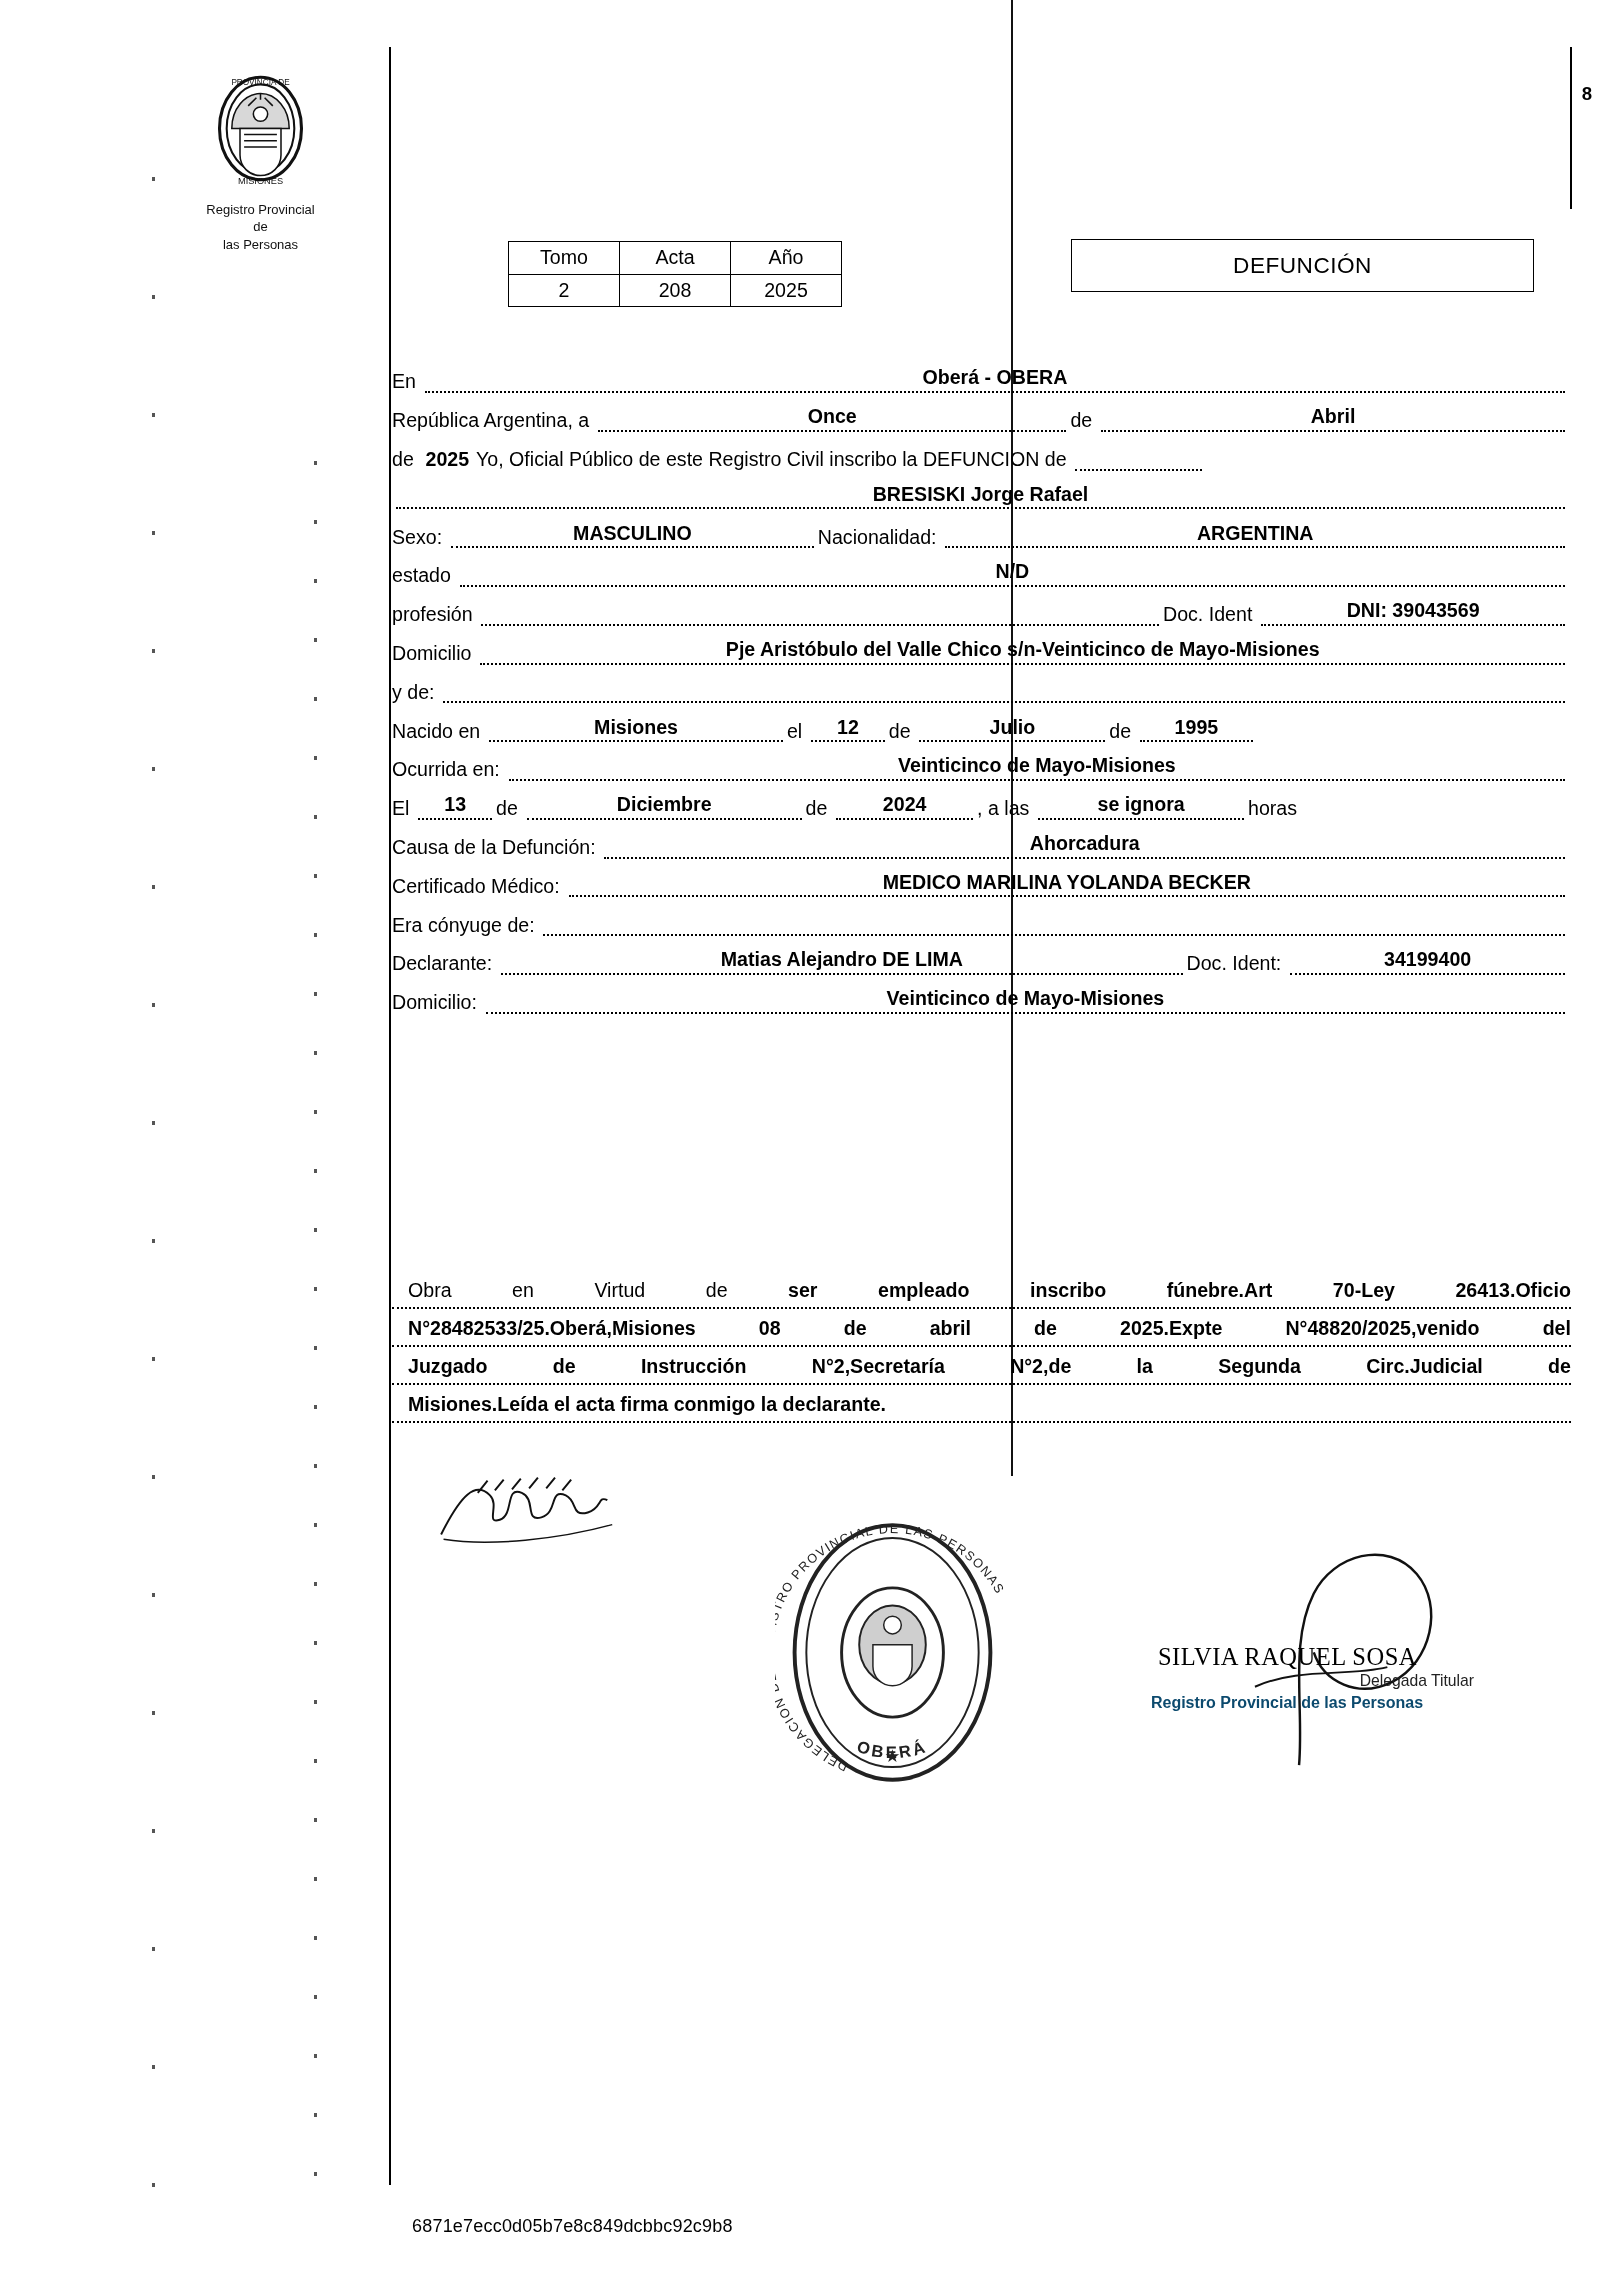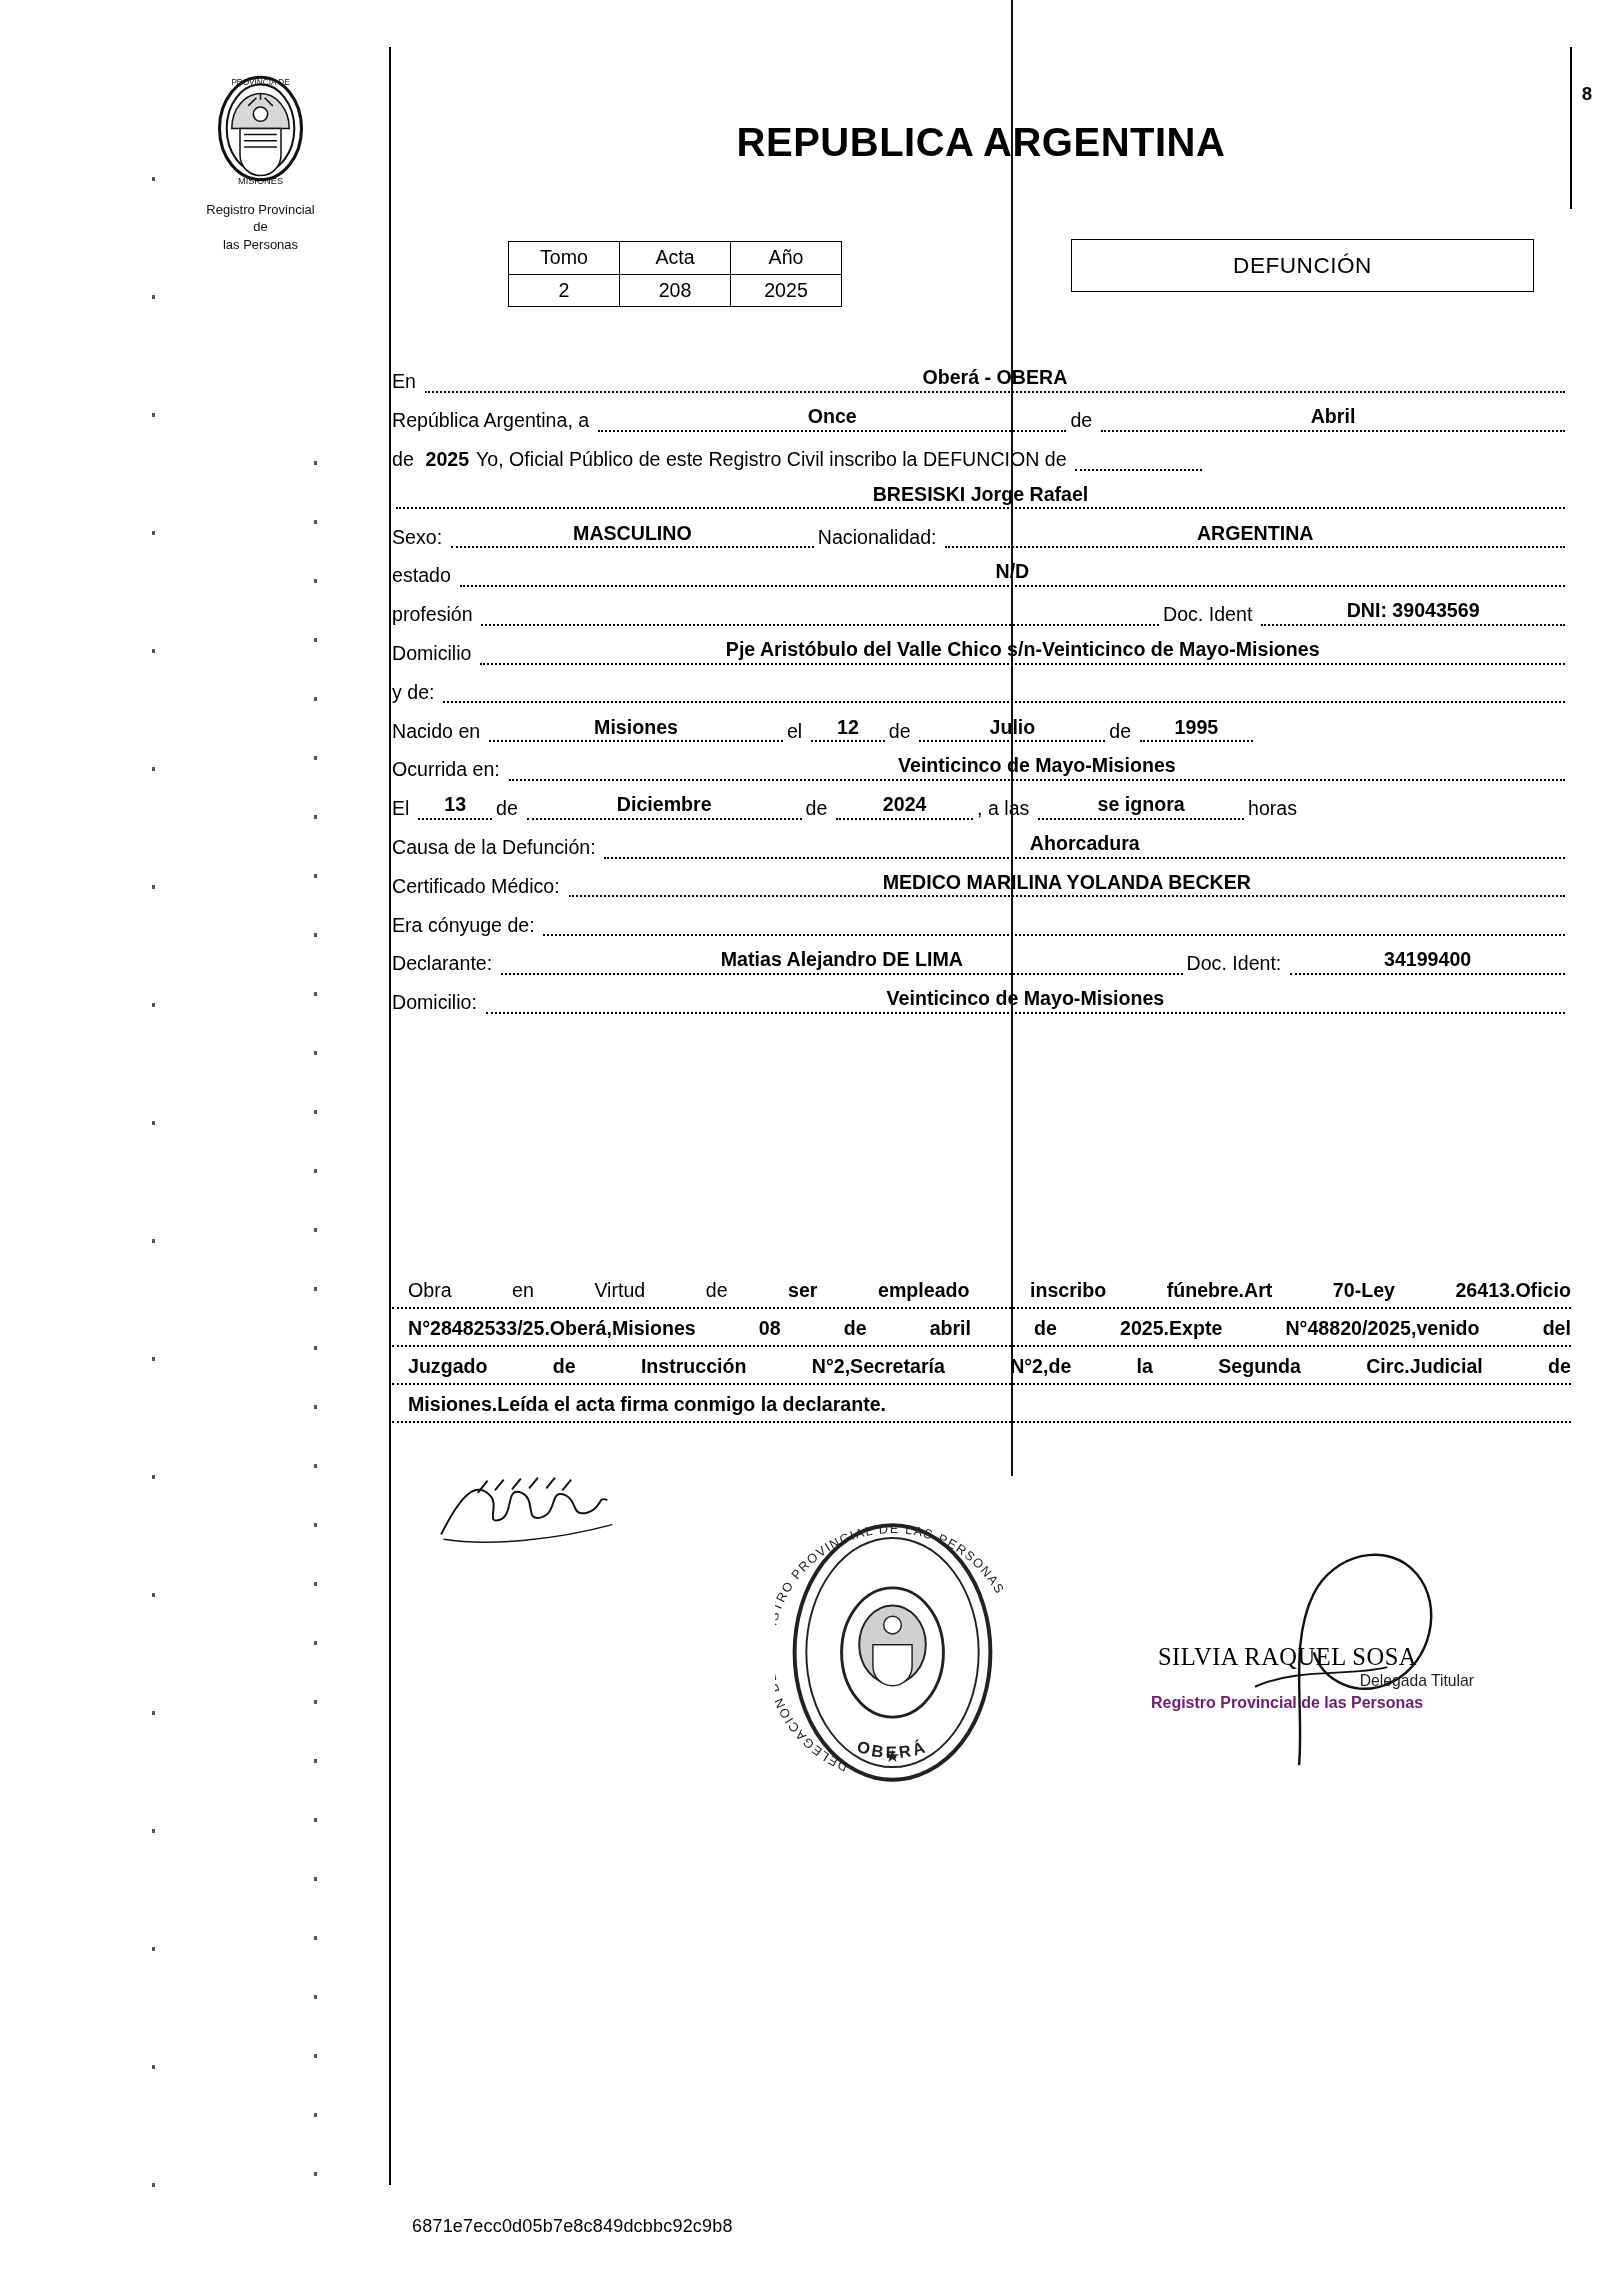--- a/index.html
+++ b/index.html
@@ -243,21 +243,21 @@
     color: #222;
   }
   .sig-org {
     position: absolute;
     left: 1091px;
     top: 1694px;
     width: 392px;
     text-align: center;
     font-size: 16px;
     font-weight: bold;
-    color: #701a75;
+    color: #0c4a6e;
   }
 
   .hashline {
     position: absolute;
     left: 412px;
     top: 2216px;
     font-size: 18px;
     letter-spacing: 0.2px;
   }
 </style>
@@ -285,21 +285,20 @@
       <path d="M38 36 l8 -8 M62 36 l-8 -8 M50 30 v-6" stroke="#111" stroke-width="1.5"></path>
       <text x="50" y="16" font-size="8" text-anchor="middle" fill="#111" font-family="Liberation Sans, sans-serif">PROVINCIA DE</text>
       <text x="50" y="112" font-size="9" text-anchor="middle" fill="#111" font-family="Liberation Sans, sans-serif">MISIONES</text>
     </svg>
     <div class="registro-caption">
       <div>Registro Provincial de</div>
       <div>las Personas</div>
     </div>
   </div>
 
-  <div class="doc-title">REPUBLICA ARGENTINA</div>
 
   <table class="tomo-table">
     <tbody>
         <tr>
       <td>Tomo</td>
       <td>Acta</td>
       <td>Año</td>
     </tr>
     <tr>
       <td class="val">2</td>

